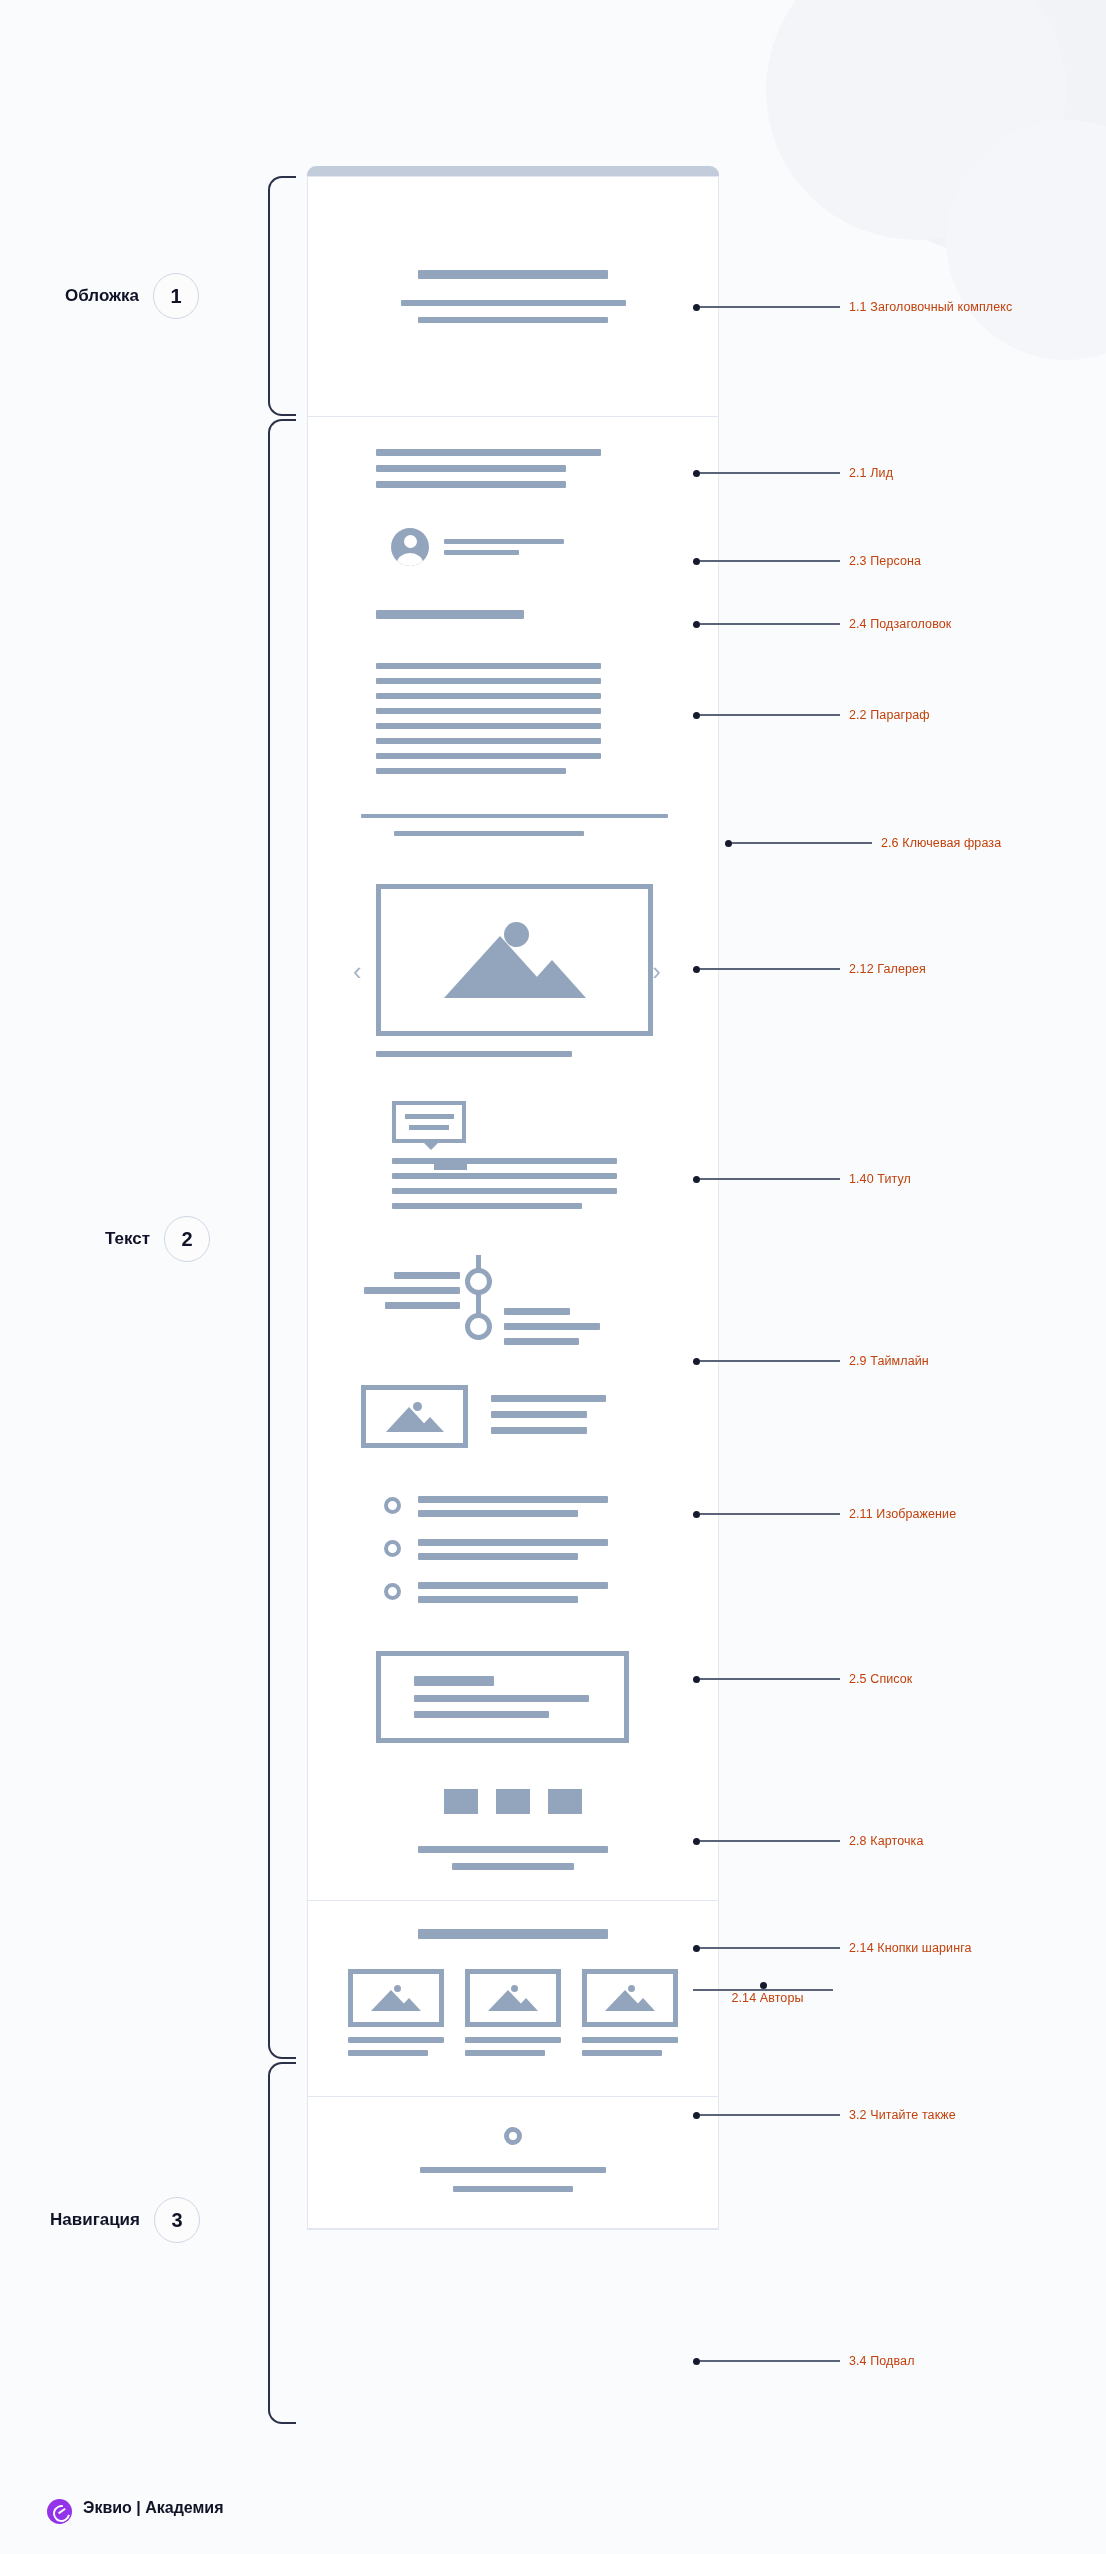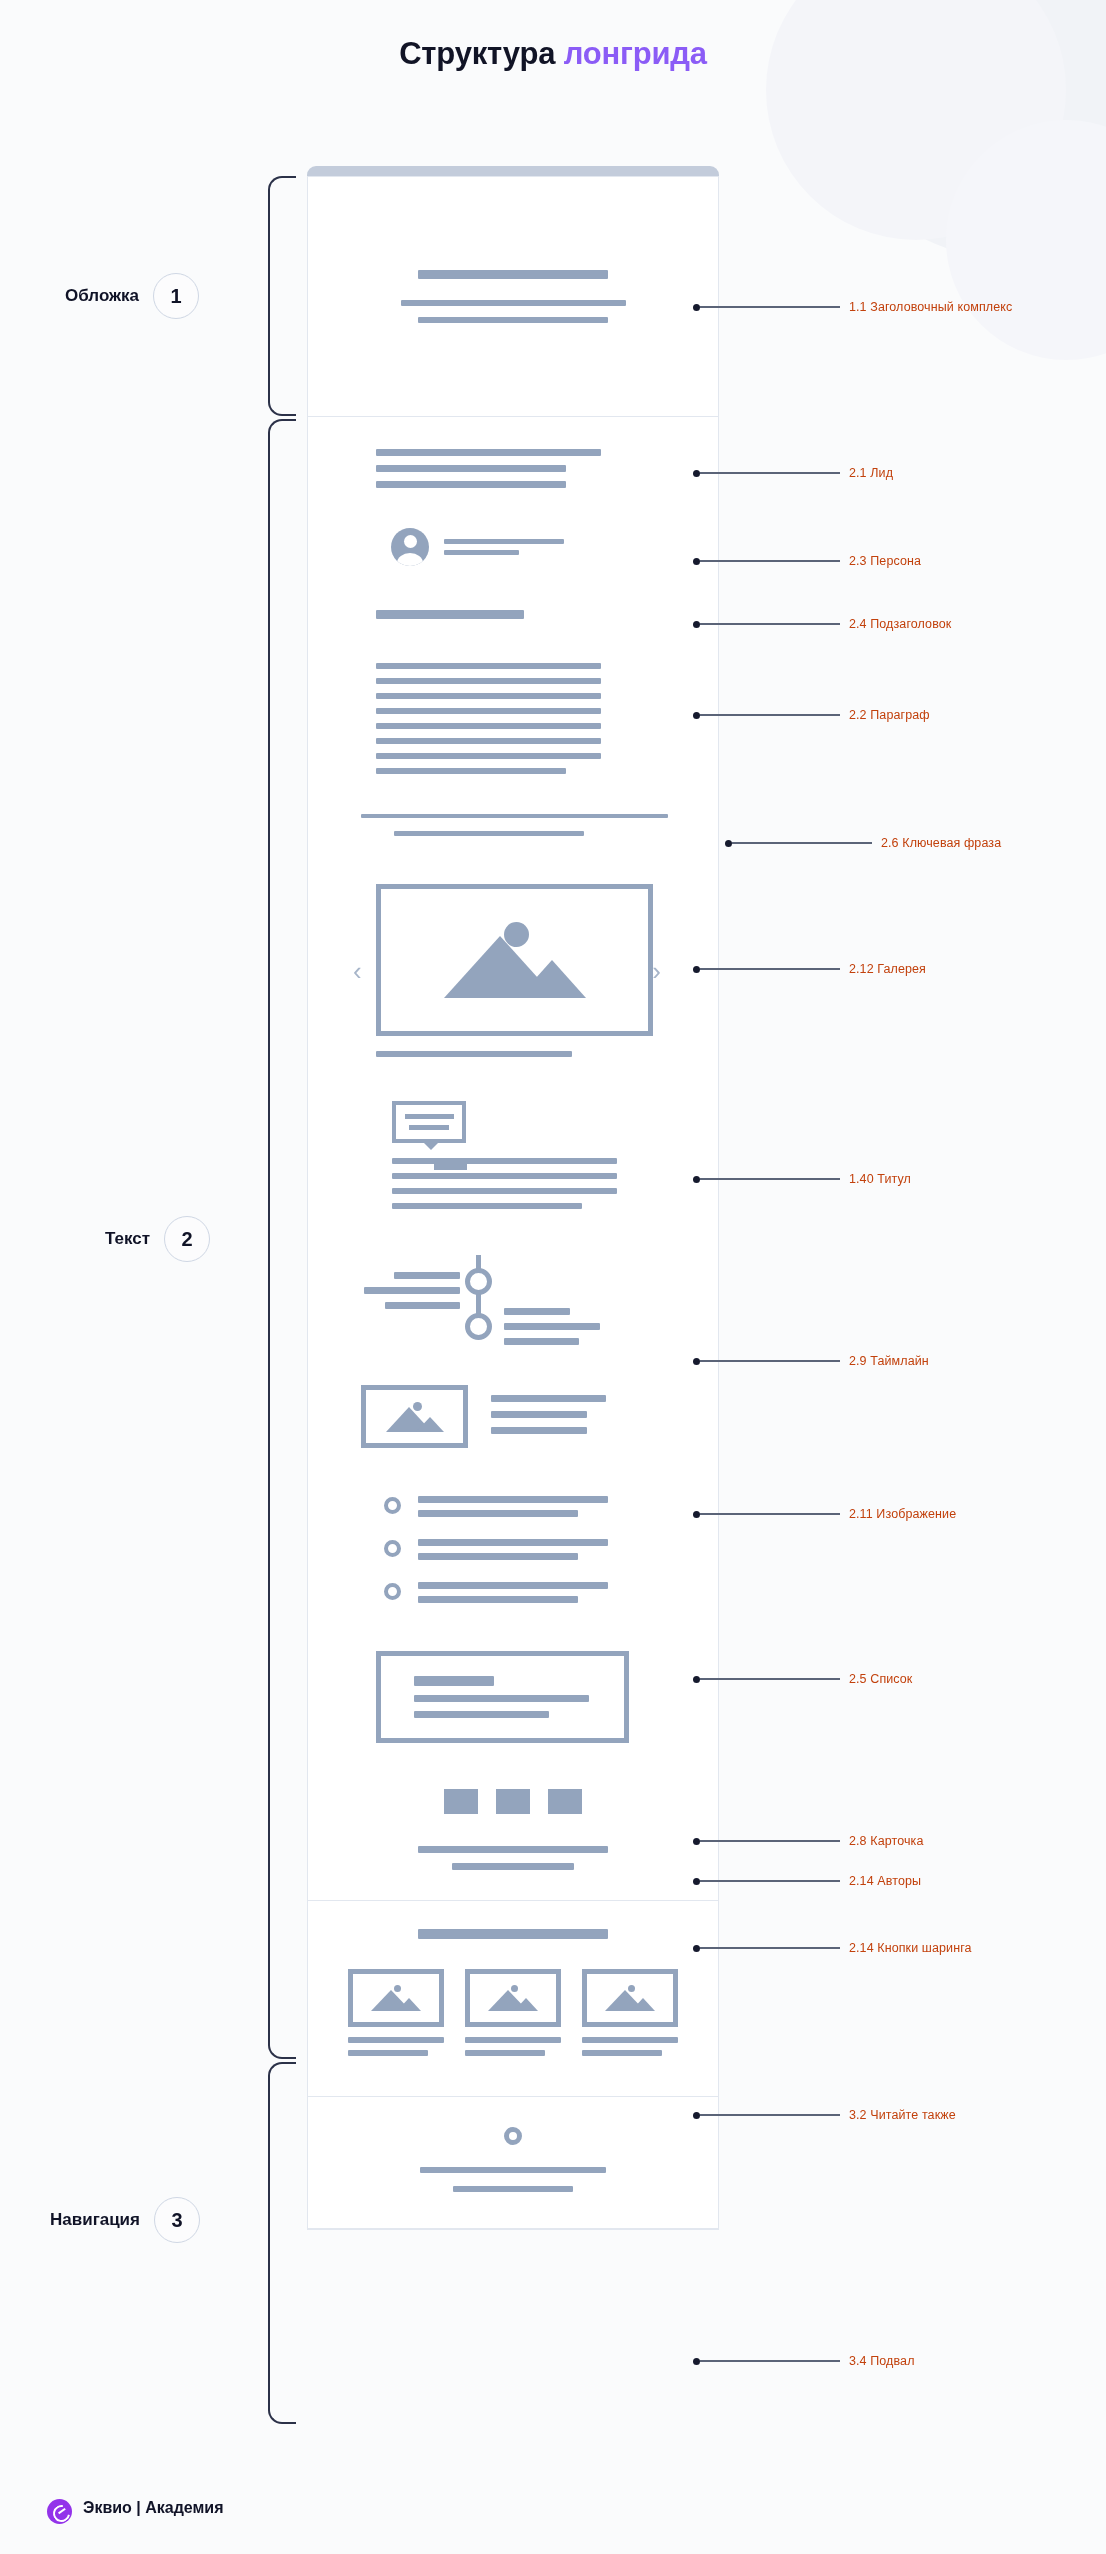--- a/index.html
+++ b/index.html
@@ -189,23 +189,20 @@
 </style>
 </head>
 <body>
 
 <div class="bg-blob blob-a"></div>
 <div class="bg-blob blob-b"></div>
 <div class="bg-blob blob-c"></div>
 
 <div class="page">
 
-  <div class="title">
-    <span>Структура </span><span class="accent">лонгрида</span>
-  </div>
 
   <div class="group" style="left:268px; top:176px;">
     <div class="brk" style="height:240px;"></div>
   </div>
   <div class="grp-label" style="left:65px; top:273px;">
     <span class="grp-name">Обложка</span>
     <span class="grp-num">1</span>
   </div>
 
   <div class="group" style="left:268px; top:419px;">
@@ -498,21 +495,21 @@
     <span class="co-line" style="width:140px;"></span>
     <span class="co-text">2.8 Карточка</span>
   </div>
 
   <div class="callout" style="left:693px; top:1941px;">
     <span class="co-dot"></span>
     <span class="co-line" style="width:140px;"></span>
     <span class="co-text">2.14 Кнопки шаринга</span>
   </div>
 
-  <div class="callout" style="left:693px; top:1874px;">
+  <div class="callout" style="left:693px; top:1982px;flex-direction:column;">
     <span class="co-dot"></span>
     <span class="co-line" style="width:140px;"></span>
     <span class="co-text">2.14 Авторы</span>
   </div>
 
   <div class="callout" style="left:693px; top:2108px;">
     <span class="co-dot"></span>
     <span class="co-line" style="width:140px;"></span>
     <span class="co-text">3.2 Читайте также</span>
   </div>

